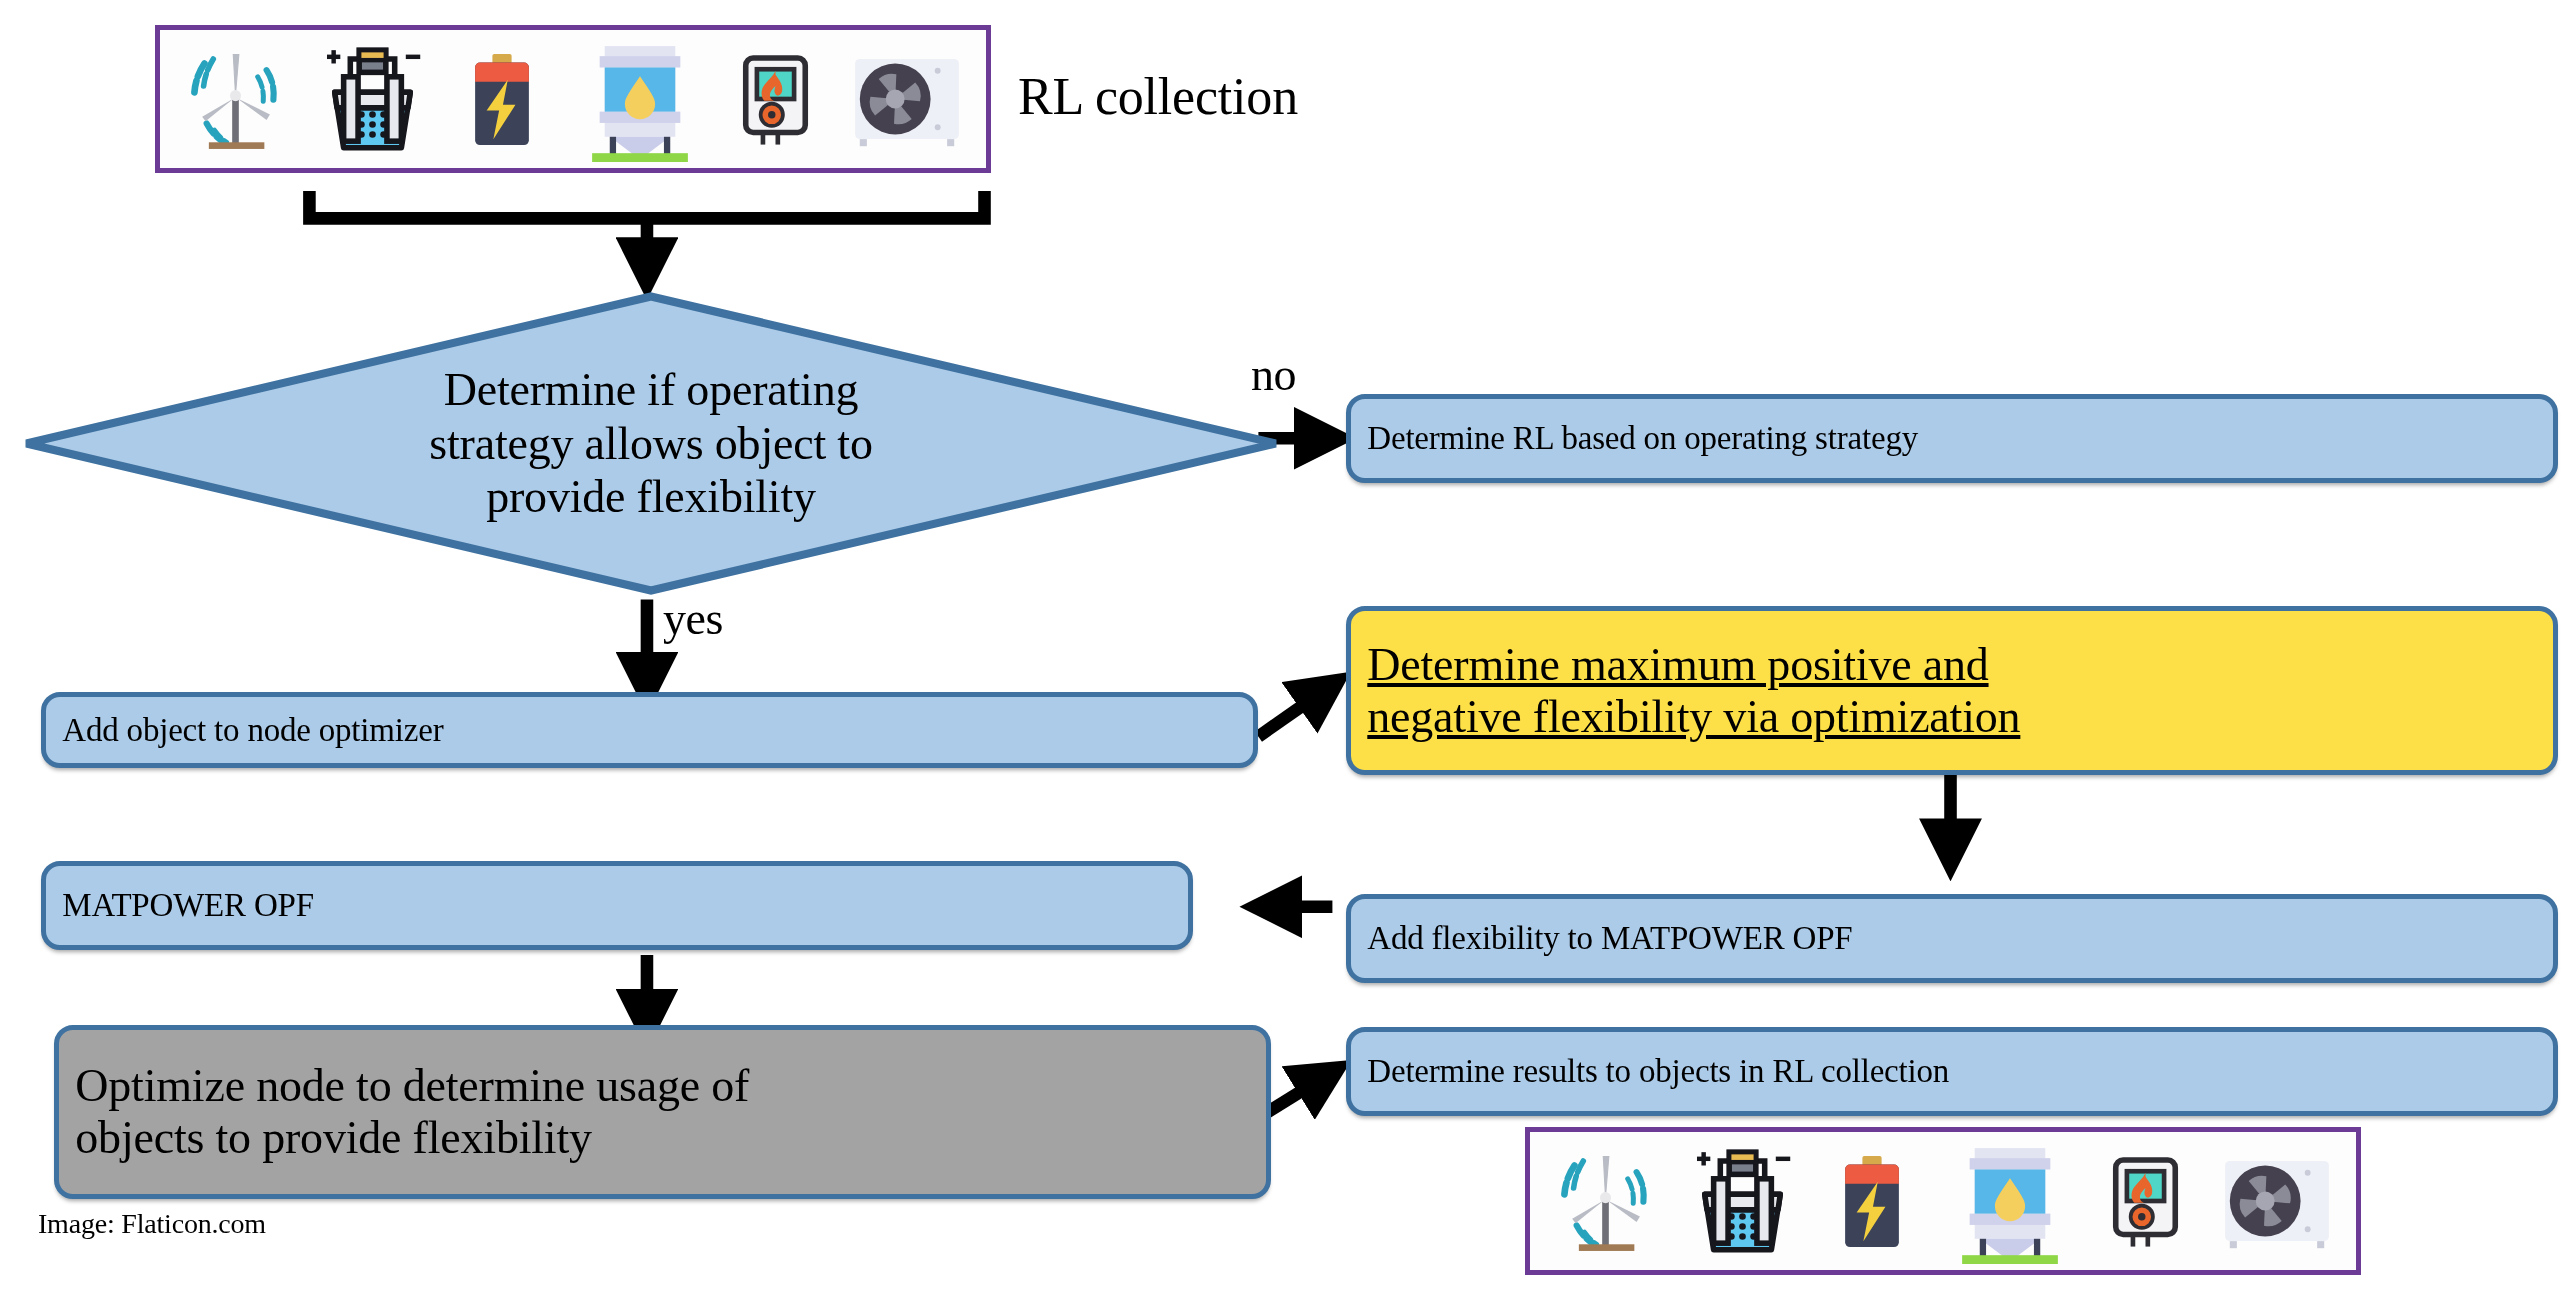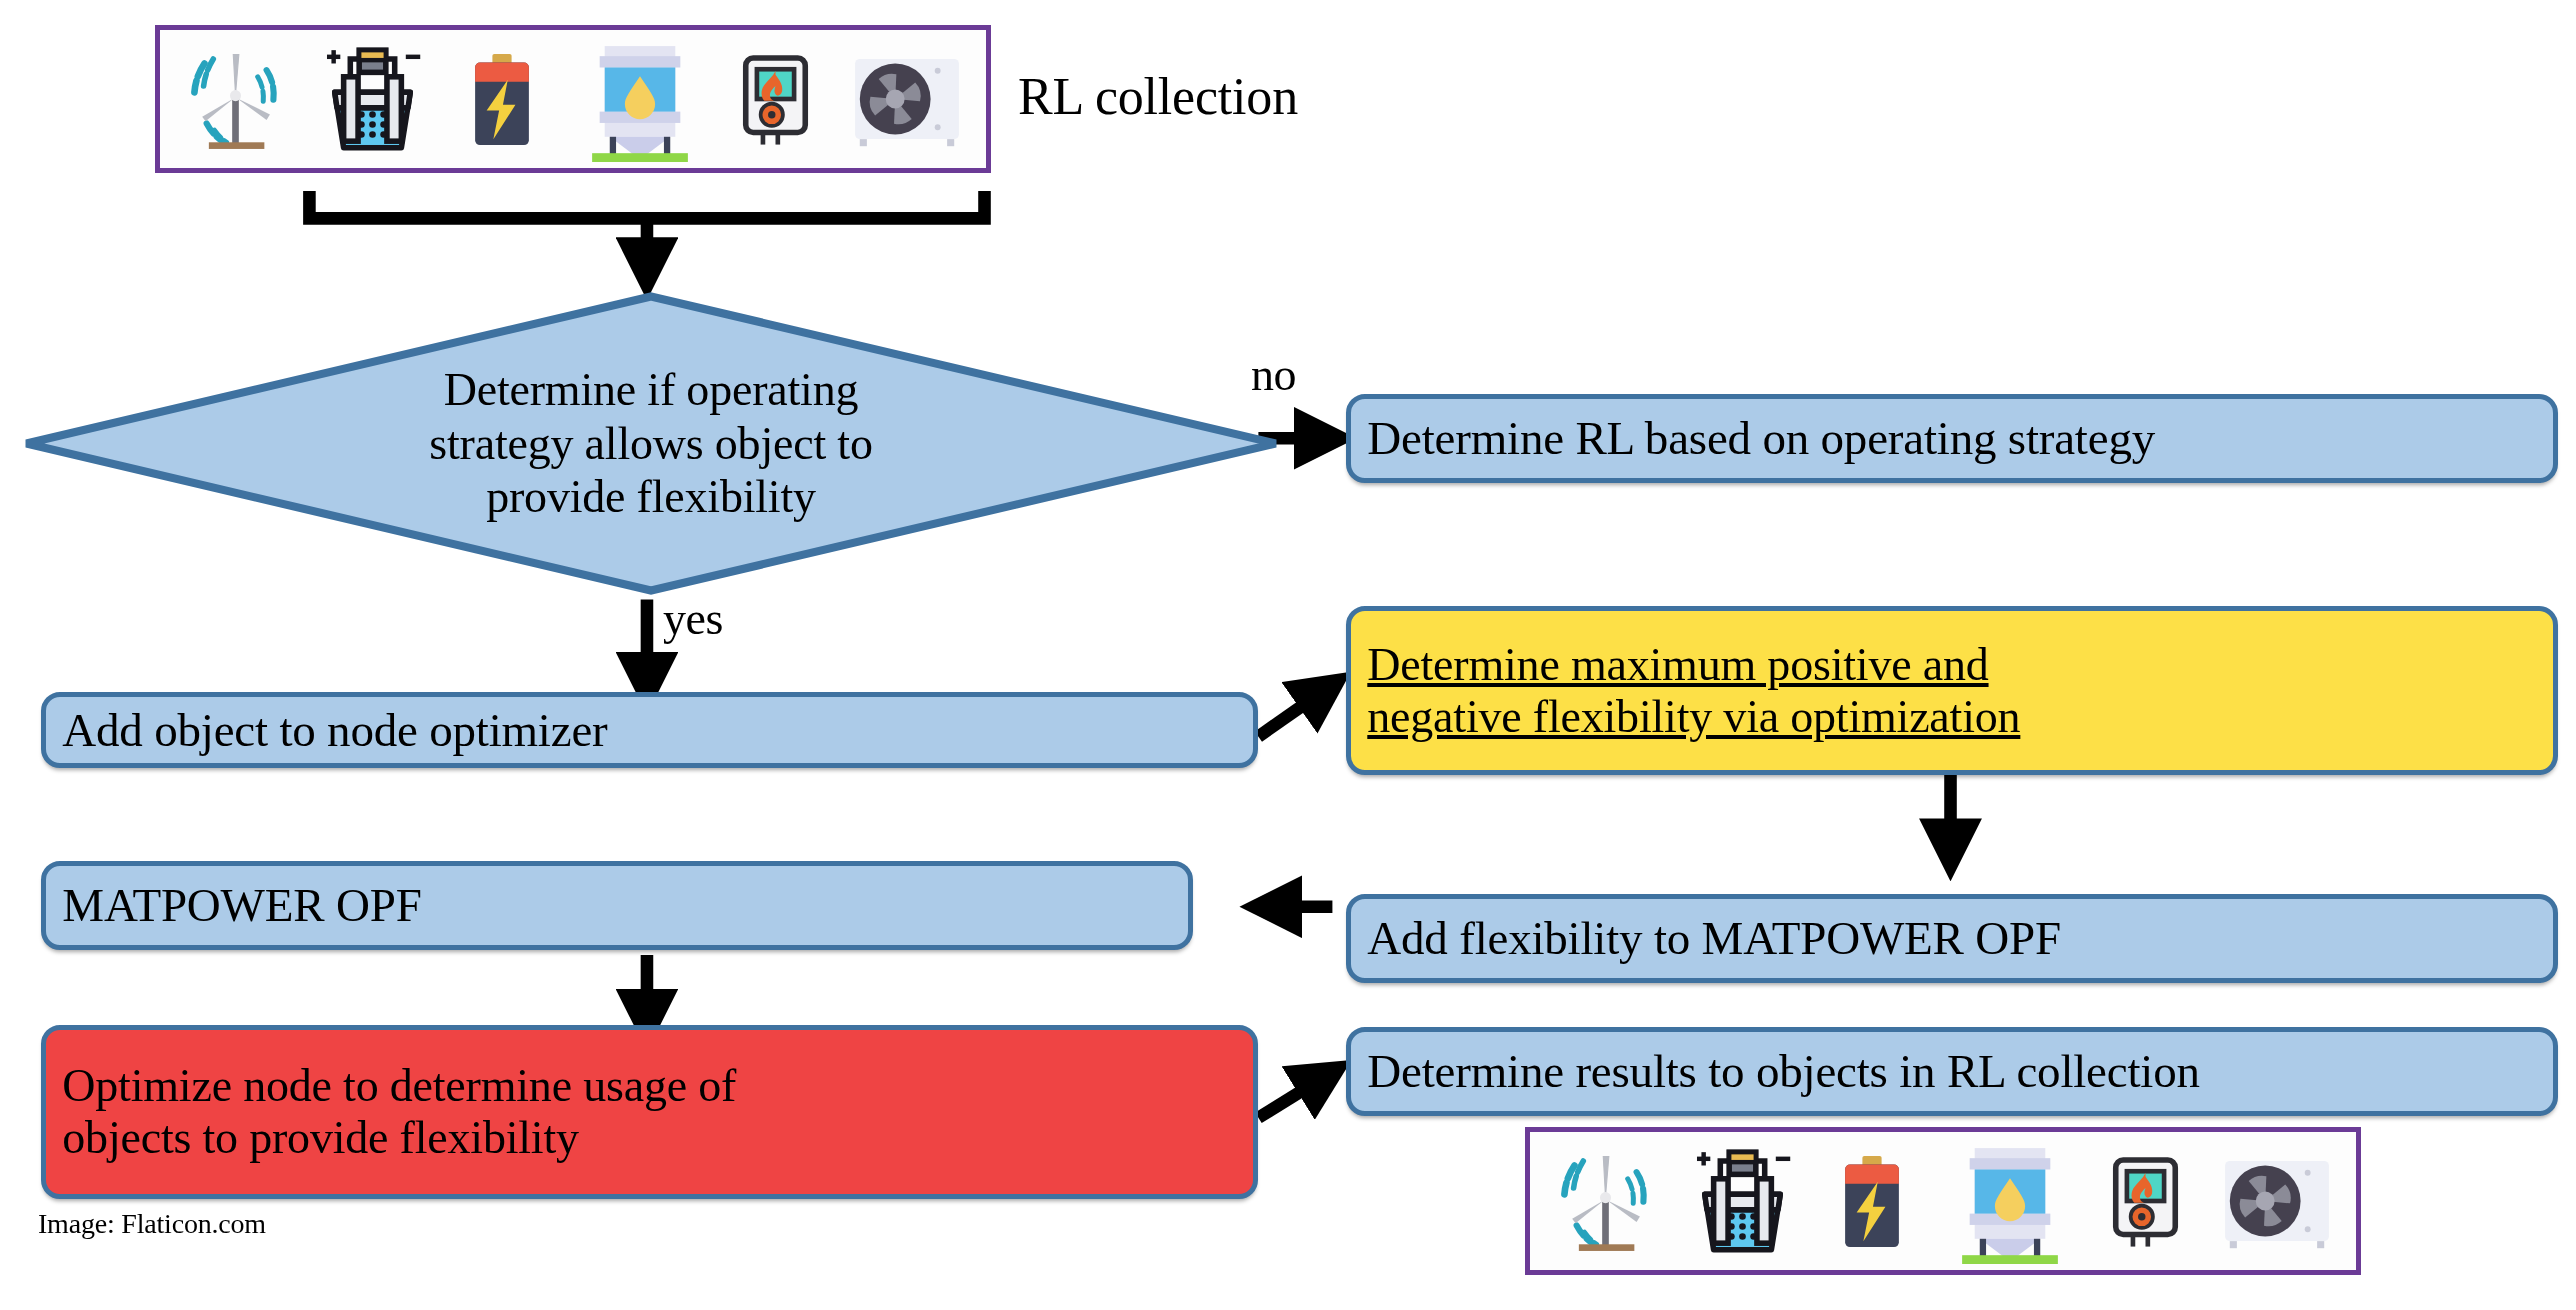--- a/index.html
+++ b/index.html
@@ -25,26 +25,26 @@
     display: flex;
     align-items: center;
     color: #000000;
     line-height: 1.12;
     letter-spacing: -0.2px;
     padding: 4.4px 16.3px;
     box-shadow: 0 3.7px 4.4px -2.2px rgba(0,0,0,0.35);
   }
   .node-blue  { background: #accbe8; }
   .node-green { background: #fde047; text-decoration: underline; }
-  .node-amber { background: #ef4444; }
+  .node-amber { background: #a3a3a3; margin-left: 13px; }
 
   .node span {
     display: block;
     width: 100%;
-    font-size: 47px;
+    font-size: 33px;
   }
   .node.two-line span { font-size: 46px; }
 
   
   .diamond-wrap {
     position: absolute;
     left: 22px;
     top: 292px;
     width: 1258px;
     height: 303px;

